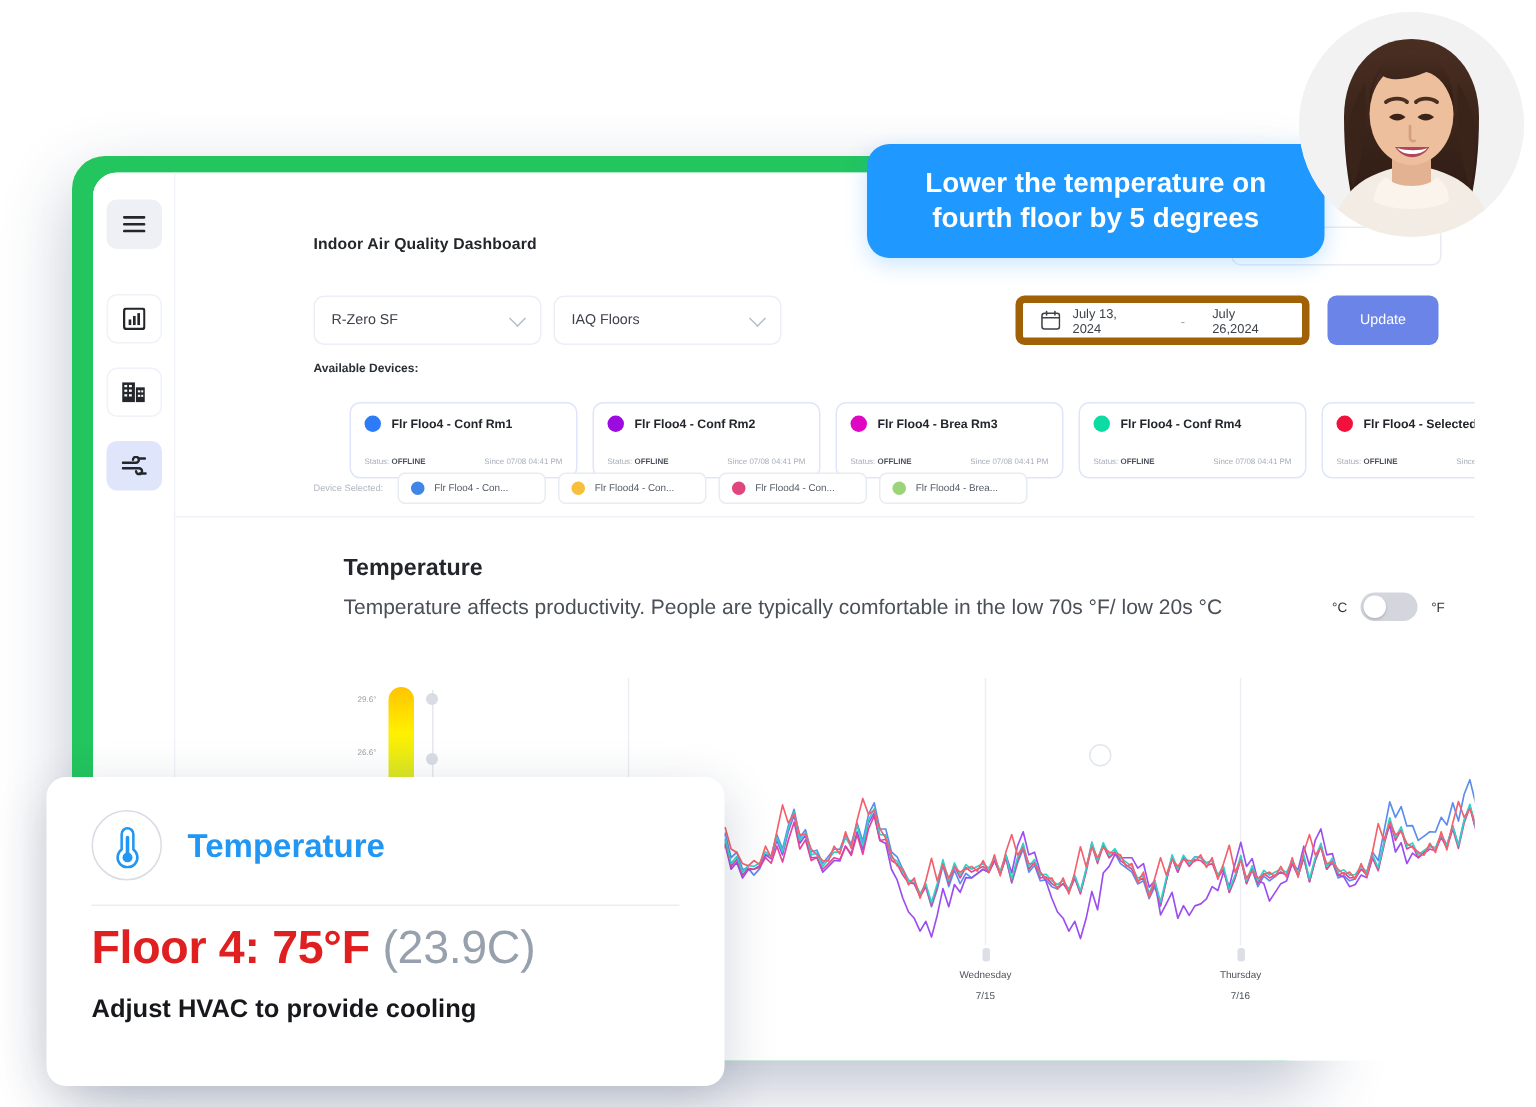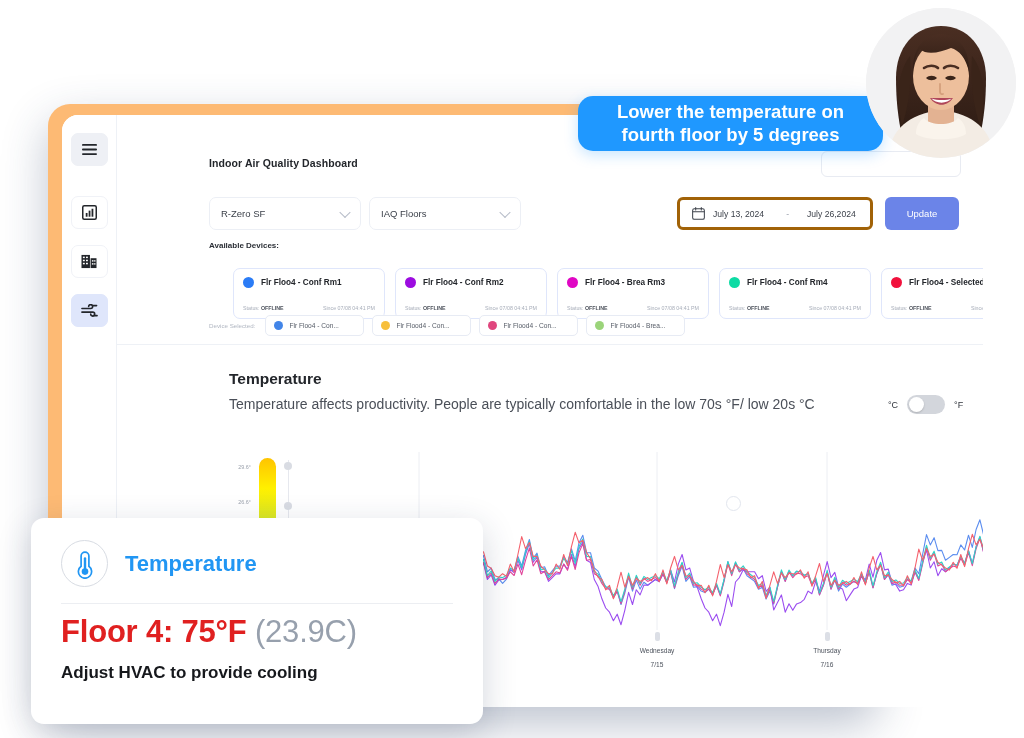--- a/index.html
+++ b/index.html
@@ -9,21 +9,21 @@
     font-family: "Liberation Sans", sans-serif;
     overflow: hidden;
   }
   #stage { position: relative; width: 1024px; height: 738px; background: #fff; }
 
   
   .device-frame {
     position: absolute;
     left: 48px; top: 104px;
     width: 830px; height: 603px;
-    background: #fdba74;
+    background: #22c55e;
     border-radius: 22px;
     box-shadow: 0 18px 46px rgba(40,60,100,0.30);
   }
   .device-inner {
     position: absolute;
     left: 14px; top: 11px;
     width: 921px; height: 592px;
     background: #ffffff;
     border-radius: 16px 16px 4px 4px;
     overflow: hidden;
@@ -86,21 +86,21 @@
     position: absolute; right: 11px; top: 50%;
     width: 8px; height: 8px;
     border-right: 1.3px solid #b6bcc8; border-bottom: 1.3px solid #b6bcc8;
     transform: translateY(-70%) rotate(45deg);
   }
 
   
   .daterange {
     position: absolute; left: 560px; top: 82px;
     width: 196px; height: 33px;
-    background: #fff; border: 3px solid #a16207; border-radius: 6px;
+    background: #fff; border: 5px solid #a16207; border-radius: 6px;
     display: flex; align-items: center; padding: 0 12px;
     font-size: 8.6px; color: #3c414a; gap: 8px;
   }
   .cal-ico { width: 13px; height: 13px; flex: 0 0 13px; }
   .dr-dash { color: #9aa1ad; margin: 0 10px 0 14px; }
   .btn-update {
     position: absolute; left: 768px; top: 82px;
     width: 74px; height: 33px;
     background: #6b84e8; color: #fff;
     border: none; border-radius: 6px;
@@ -222,21 +222,21 @@
   .x-tick .mark {
     width: 5px; height: 9px; border-radius: 2px;
     background: #dcdfe6; margin: 0 auto 6px auto;
   }
   .x-tick .d { font-size: 6.6px; color: #4c525c; }
   .x-tick .n { font-size: 6.6px; color: #4c525c; margin-top: 7px; }
 
   
   .bubble {
     position: absolute; left: 578px; top: 96px;
-    width: 305px; height: 55px;
+    width: 305px; height: 76px;
     background: #1f98ff;
     border-radius: 15px;
     color: #fff;
     display: flex; align-items: center; justify-content: center;
     text-align: center;
     font-size: 18.5px; font-weight: 700; line-height: 1.22;
     padding: 0 16px;
     box-shadow: 0 4px 14px rgba(31,152,255,0.25);
     z-index: 40;
   }

